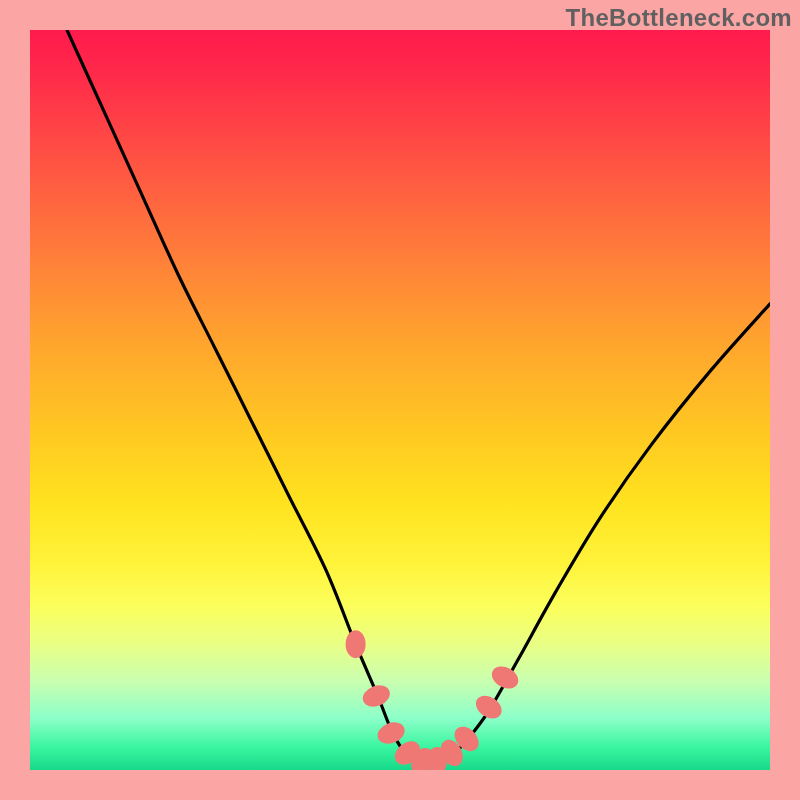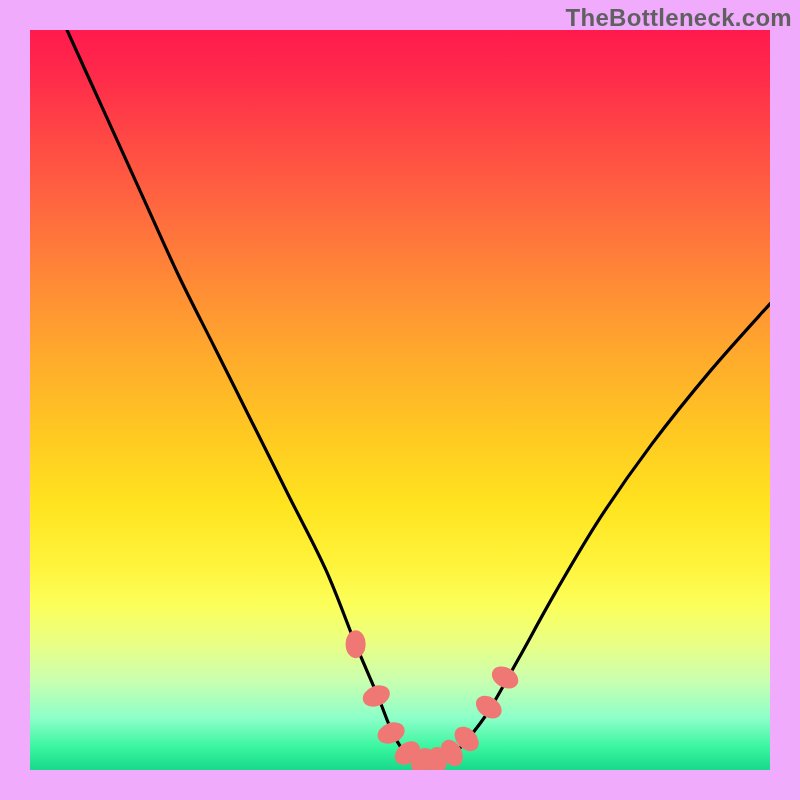--- a/index.html
+++ b/index.html
@@ -8,21 +8,21 @@
     width: 800px;
     height: 800px;
     overflow: hidden;
     background: #000;
     font-family: Arial, Helvetica, sans-serif;
   }
   .frame {
     position: relative;
     width: 800px;
     height: 800px;
-    background: #f0abfc;
+    background: #fca5a5;
   }
   .plot-area {
     position: absolute;
     left: 30px;
     top: 30px;
     width: 740px;
     height: 740px;
     background: linear-gradient(
       to bottom,
       #ff1a4d 0%,

